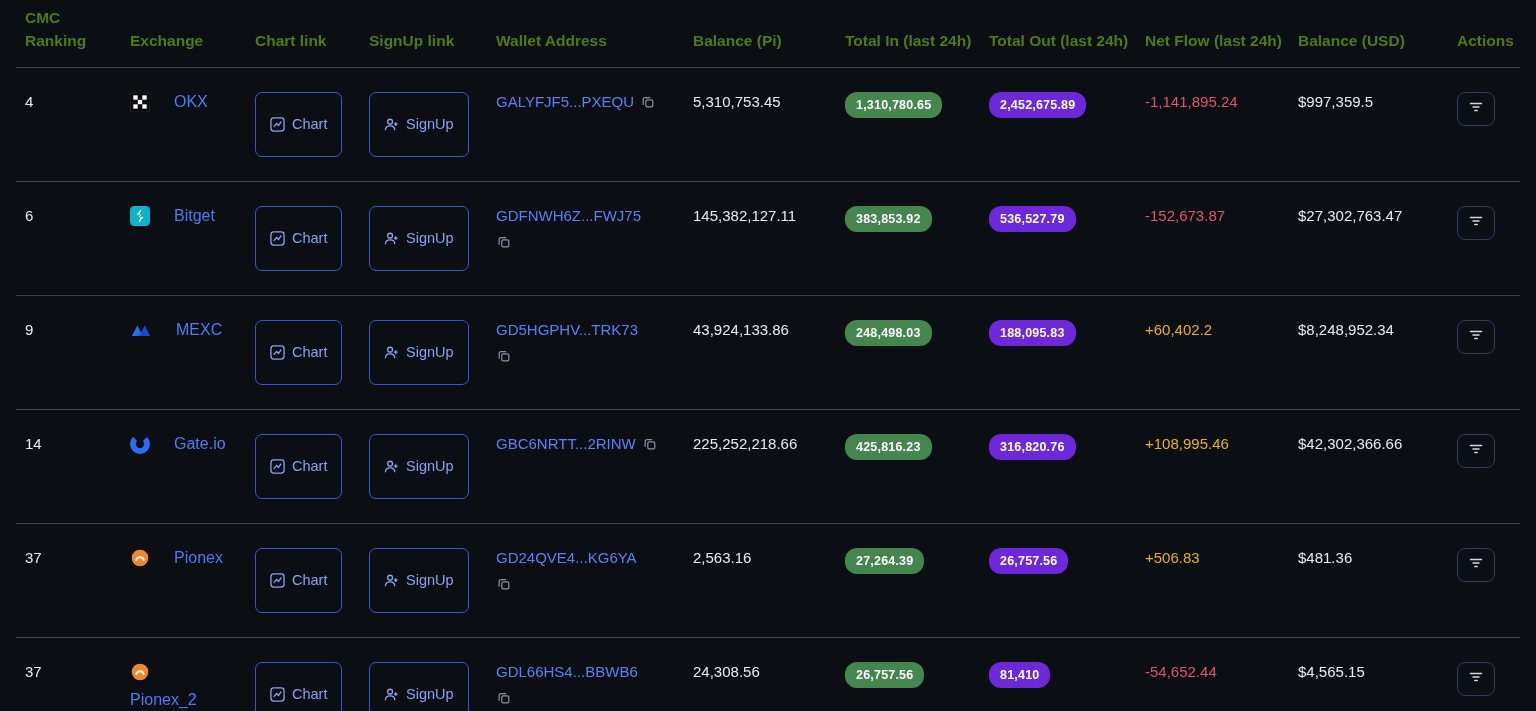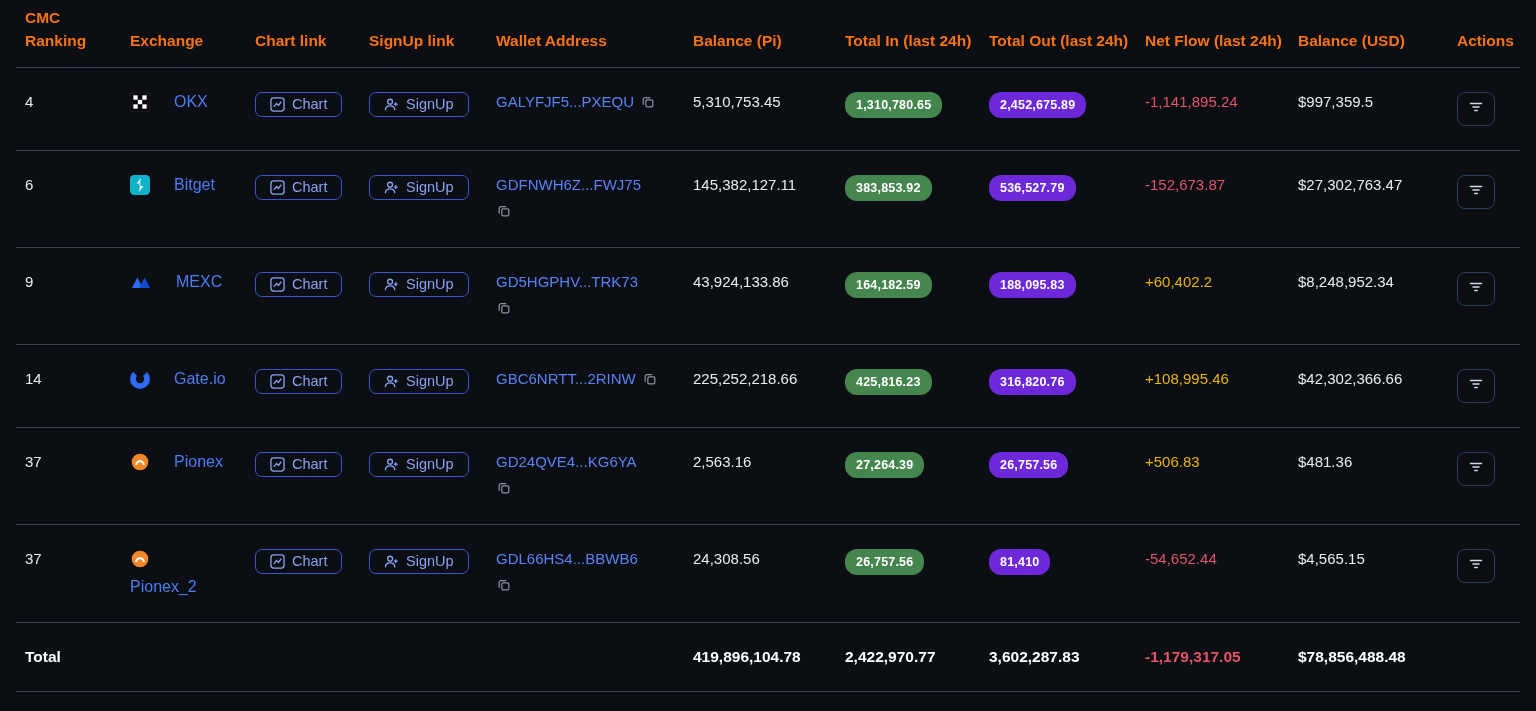--- a/index.html
+++ b/index.html
@@ -10,21 +10,21 @@
     font-family:"Liberation Sans", sans-serif;
   }
   .page { padding:0 16px; }
   .page-title {
     font-size:19px; font-weight:700; color:#ffffff;
     margin:0; padding:22px 2px 18px 2px; letter-spacing:.2px;
   }
   table { width:100%; border-collapse:collapse; table-layout:fixed; }
   th {
     text-align:left; vertical-align:bottom;
-    font-size:15.5px; font-weight:700; color:#f97316;
+    font-size:15.5px; font-weight:700; color:#4d7c0f;
     padding:6px 8px 14px 8px; line-height:1.5;
     border-bottom:1px solid #3c424b;
   }
   td {
     vertical-align:top; text-align:left;
     padding:24px 8px; font-size:15px; color:#e9ecef;
     border-bottom:1px solid #3c424b; line-height:1.3;
   }
   th:first-child, td:first-child { padding-left:9px; }
 
@@ -36,21 +36,21 @@
   .exchange-stack .exchange-link { display:block; }
   .exchange-stack .exchange-name { display:block; margin-top:8px; }
   .logo { display:inline-flex; vertical-align:middle; }
   .wallet-link { color:#5b82f5; text-decoration:none; }
   .copy-wrap { margin-left:7px; display:inline-block; cursor:pointer; vertical-align:-2px; }
   .wallet-wrap .copy-wrap { display:block; margin-left:1px; margin-top:9px; }
 
   
   .btn {
     display:inline-flex; align-items:center; gap:7px;
-    padding:4px 14px; background:transparent;
+    padding:24px 14px; background:transparent;
     border:1px solid #3c55cc; border-radius:7px;
     color:#8aa2f2; font-size:14.5px; font-family:inherit; cursor:pointer;
     line-height:1;
   }
   .btn svg { display:block; }
 
   
   .badge {
     display:inline-block; padding:5px 11px; border-radius:12px;
     font-size:12.5px; font-weight:700; color:#ffffff; letter-spacing:.2px;
@@ -259,21 +259,21 @@
             <span>SignUp</span>
           </button>
         </td>
         <td class="wallet-wrap">
           <a class="wallet-link" href="#">GD5HGPHV...TRK73</a><span class="copy-wrap"><svg width="14" height="14" viewBox="0 0 16 16" fill="none" stroke="#8b939e" stroke-width="1.4">
                 <rect x="5.5" y="5.5" width="8" height="8" rx="1.5"></rect>
                 <path d="M10.5 3H4.5A2 2 0 0 0 2.5 5v6"></path>
               </svg></span>
         </td>
         <td>43,924,133.86</td>
-        <td><span class="badge badge-green">164,182.59</span></td>
+        <td><span class="badge badge-green">248,498.03</span></td>
         <td><span class="badge badge-red">188,095.83</span></td>
         <td><span class="netflow" data-flow="pos">+60,402.2</span></td>
         <td>$8,248,952.34</td>
         <td><button class="actions-btn">
               <span><svg width="16" height="16" viewBox="0 0 16 16" fill="none" stroke="#d4dae3" stroke-width="1.5" stroke-linecap="round">
                   <path d="M2.5 4.5h11M5 8h6M6.8 11.5h2.4"></path>
                 </svg></span>
             </button></td>
       </tr>
 

